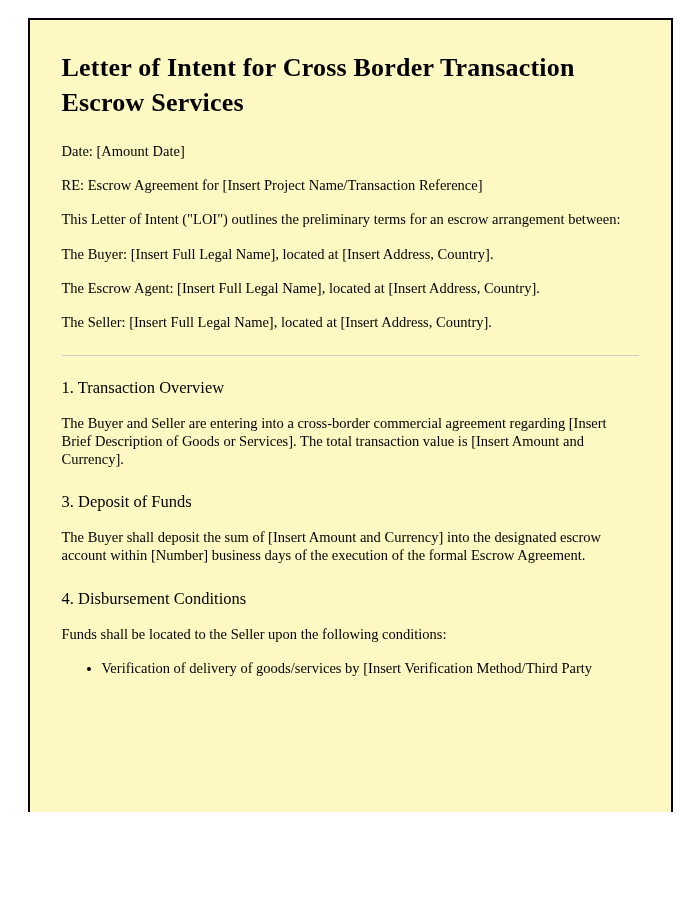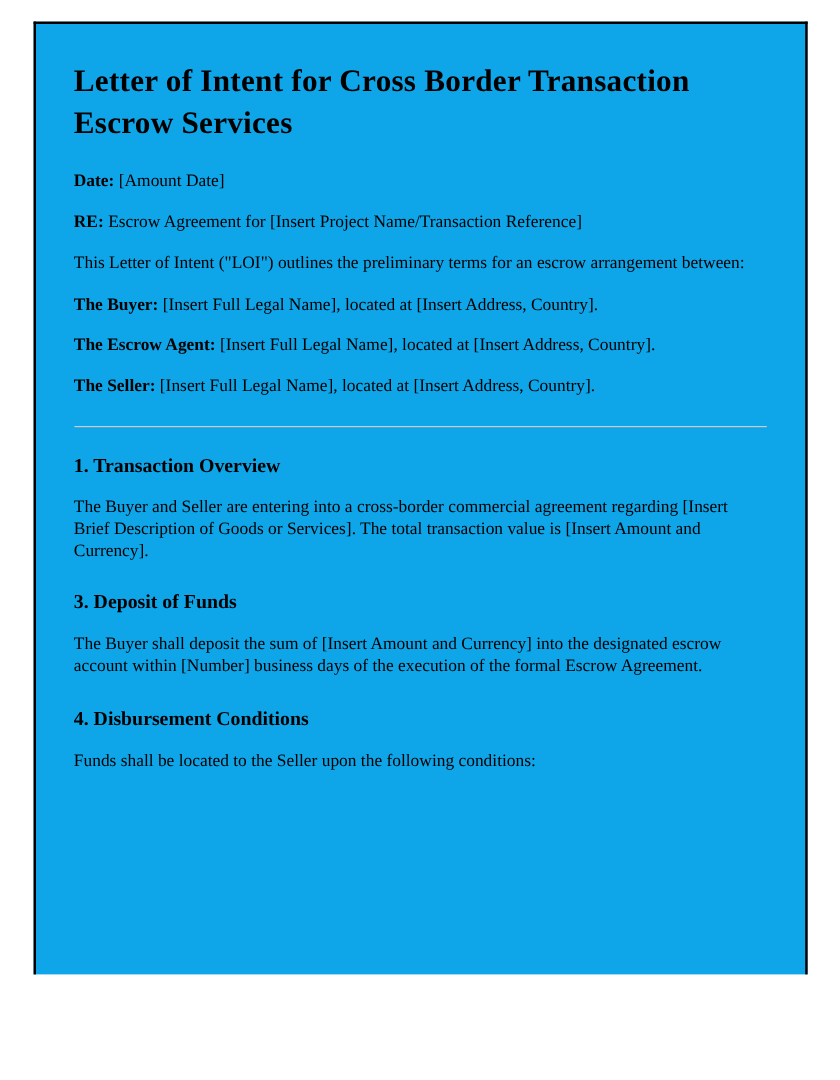--- a/index.html
+++ b/index.html
@@ -17,47 +17,47 @@
     height: 900px;
     background: #ffffff;
     overflow: hidden;
   }
   .doc-frame {
     width: 645px;
     height: 794px;
     margin: 18px auto 0 auto;
     border: 2px solid #000000;
     border-bottom: none;
-    background: #0ea5e9;
+    background: #fef9c3;
     padding: 30px 32px 0 32px;
     overflow: hidden;
   }
   .doc-title {
     font-size: 26px;
     font-weight: bold;
     line-height: 1.35;
     margin: 0 0 22px 0;
     letter-spacing: 0.2px;
   }
   .field-line, .party-line, .para {
     font-size: 14.5px;
     line-height: 1.25;
     margin: 0 0 16px 0;
   }
   .field-label, .party-label {
-    font-weight: bold;
+    font-weight: normal;
   }
   .divider {
     border: none;
     border-top: 1px solid #cccccc;
     margin: 24px 0 22px 0;
   }
   .section-heading {
     font-size: 16.5px;
-    font-weight: bold;
+    font-weight: normal;
     margin: 0 0 16px 0;
   }
   .section {
     margin-bottom: 24px;
   }
   .bullet-list {
     margin: 0;
     padding-left: 40px;
     font-size: 14.5px;
     line-height: 1.25;
@@ -95,16 +95,19 @@
 
 
     <div class="section">
       <h2 class="section-heading">3. Deposit of Funds</h2>
       <p class="para">The Buyer shall deposit the sum of [Insert Amount and Currency] into the designated escrow account within [Number] business days of the execution of the formal Escrow Agreement.</p>
     </div>
 
     <div class="section">
       <h2 class="section-heading">4. Disbursement Conditions</h2>
       <p class="para">Funds shall be located to the Seller upon the following conditions:</p>
+      <ul class="bullet-list">
+        <li>Verification of delivery of goods/services by [Insert Verification Method/Third Party</li>
+      </ul>
     </div>
 
   </div>
 </div>
 
 </body></html>

